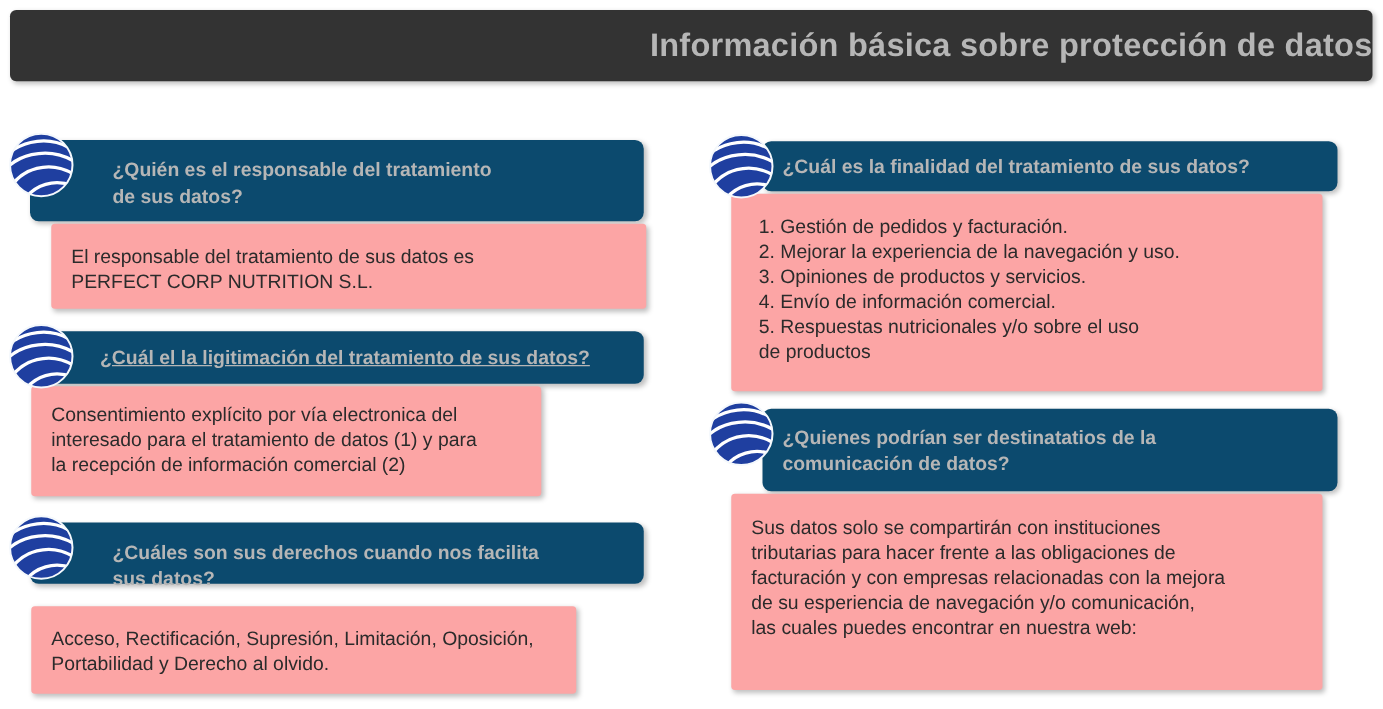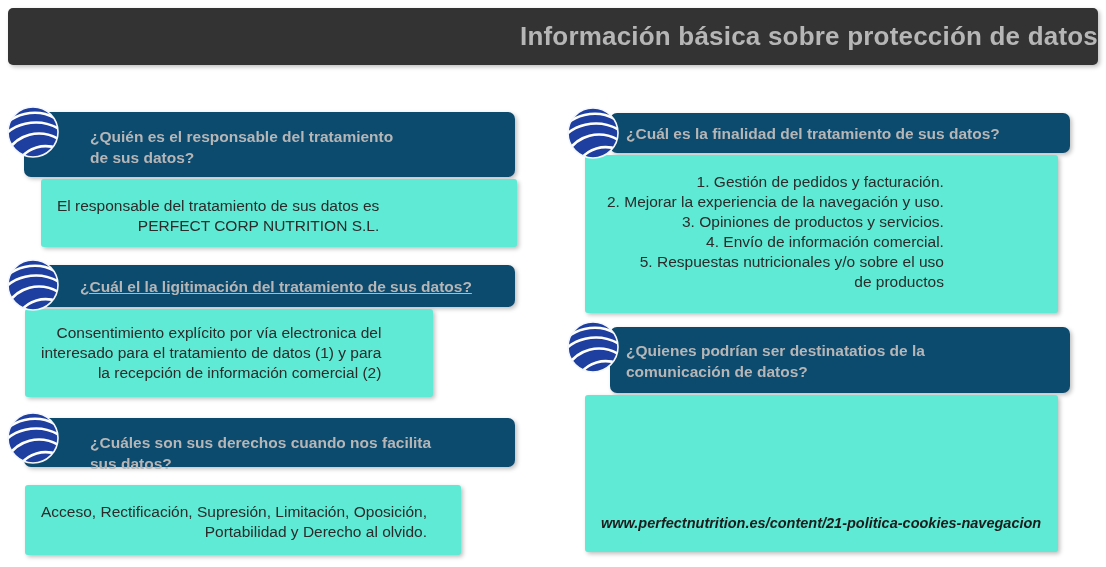--- a/index.html
+++ b/index.html
@@ -52,25 +52,24 @@
   }
   .card-head-text {
     color: #b6b6b6;
     font-size: 15.5px;
     font-weight: bold;
     line-height: 21px;
     white-space: pre-line;
   }
   .card-body {
     position: absolute;
-    background: #5eead4;
+    background: #fca5a5;
     border-radius: 3px;
     box-shadow: 2px 2px 4px rgba(0,0,0,0.25);
     box-sizing: border-box;
-    text-align: right;
   }
   .card-body-text {
     color: #2b2b2b;
     font-size: 15.5px;
     line-height: 20px;
     white-space: pre-line;
   }
   .card-body-url {
     color: #1c1c1c;
     font-size: 14.5px;
@@ -247,21 +246,25 @@
     </svg>
   </div>
 </div>
 
 <div class="card" id="card-destinatarios">
   <div class="card-head">
     <div class="card-head-text">¿Quienes podrían ser destinatatios de la
 comunicación de datos?</div>
   </div>
   <div class="card-body">
-    <div class="card-body-url">www.perfectnutrition.es/content/21-politica-cookies-navegacion</div>
+    <div class="card-body-text">Sus datos solo se compartirán con instituciones
+tributarias para hacer frente a las obligaciones de
+facturación y con empresas relacionadas con la mejora
+de su esperiencia de navegación y/o comunicación,
+las cuales puedes encontrar en nuestra web:</div>
   </div>
   <div class="globe">
     <svg viewBox="0 0 56 56" xmlns="http://www.w3.org/2000/svg">
       <defs>
           <clipPath id="clipE">
             <circle cx="28" cy="28" r="25"></circle>
           </clipPath>
         </defs>
       <circle cx="28" cy="28" r="25" fill="#1f3fa0"></circle>
       <g clip-path="url(#clipE)" fill="none" stroke="#ffffff" stroke-width="2.6">

